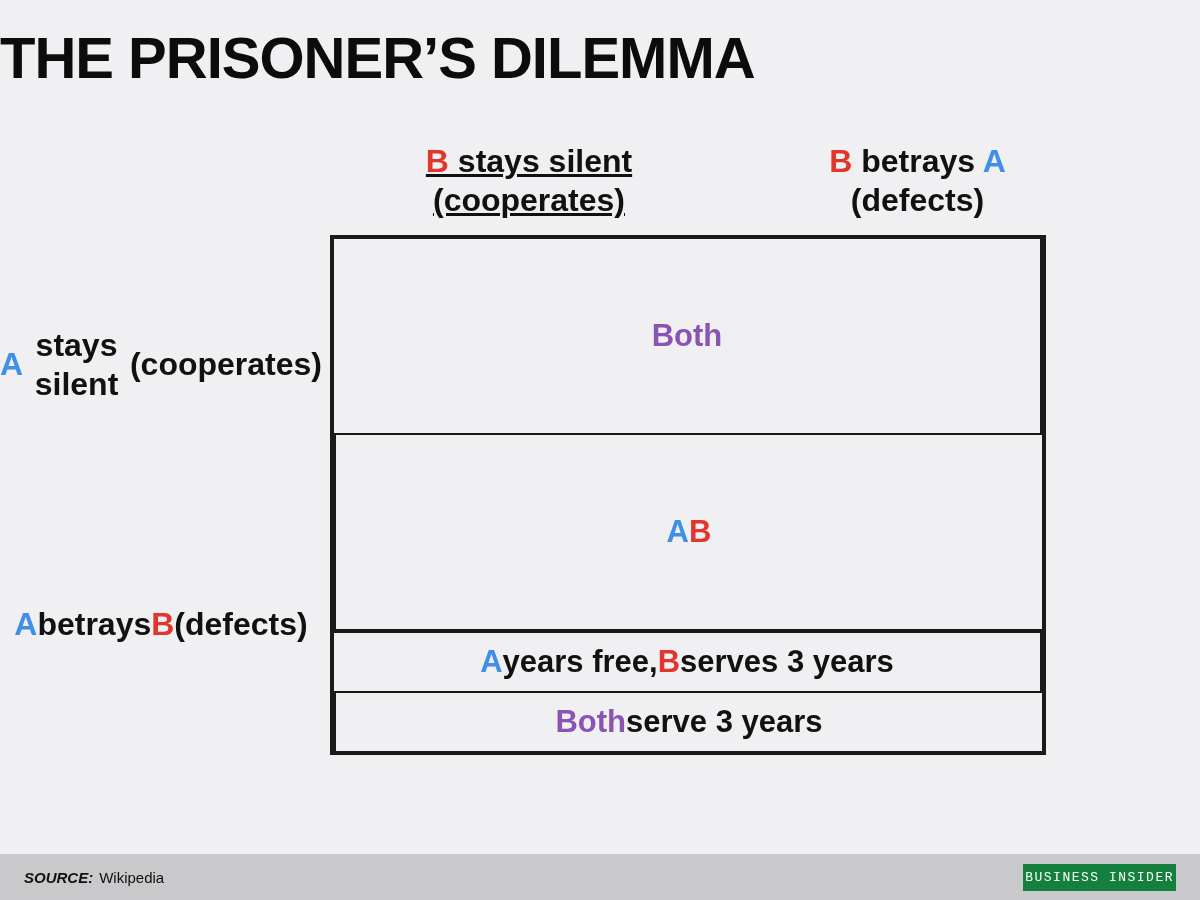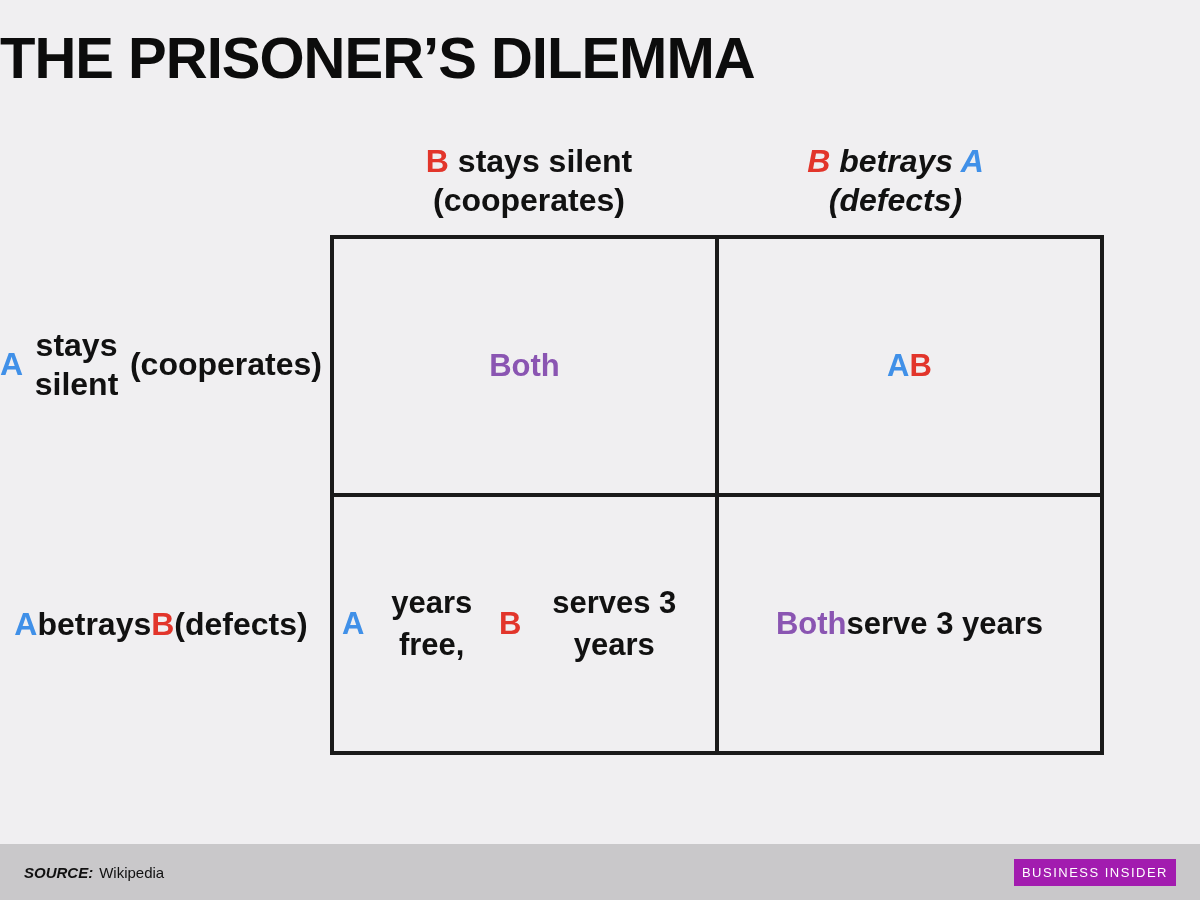--- a/index.html
+++ b/index.html
@@ -24,46 +24,46 @@
     color: #0c0c0c;
   }
   .col-header {
     position: absolute;
     top: 142px;
     text-align: center;
     font-size: 32px;
     font-weight: bold;
     line-height: 1.22;
   }
-  .col-h1 { left: 330px; width: 398px; }
-  .col-h2 { left: 697px; width: 397px; font-style: italic; }
+  .col-h1 { left: 330px; width: 398px; text-decoration: underline; }
+  .col-h2 { left: 719px; width: 397px; }
   .row-label {
     position: absolute;
     left: 0;
     width: 330px;
     display: flex;
     align-items: center;
     justify-content: center;
     text-align: center;
     font-size: 32px;
     font-weight: bold;
     line-height: 1.22;
     padding-right: 8px;
   }
   .row-l1 { top: 235px; height: 260px; }
   .row-l2 { top: 495px; height: 260px; }
   .grid-wrap {
     position: absolute;
     left: 330px;
     top: 235px;
-    width: 774px;
+    width: 716px;
     height: 520px;
     border: 4px solid #1a1a1a;
     display: grid;
-    grid-template-columns: 1fr 1fr;
+    grid-template-columns: 1fr;
     grid-template-rows: 1fr 1fr;
     background: #f0eff1;
   }
   .cell {
     display: flex;
     align-items: center;
     justify-content: center;
     text-align: center;
     font-size: 31px;
     font-weight: bold;
@@ -72,36 +72,36 @@
   }
   .cell.c1 { border-right: 2px solid #1a1a1a; border-bottom: 2px solid #1a1a1a; }
   .cell.c2 { border-left: 2px solid #1a1a1a; border-bottom: 2px solid #1a1a1a; }
   .cell.c3 { border-right: 2px solid #1a1a1a; border-top: 2px solid #1a1a1a; }
   .cell.c4 { border-left: 2px solid #1a1a1a; border-top: 2px solid #1a1a1a; }
   .footer {
     position: absolute;
     left: 0;
     bottom: 0;
     width: 100%;
-    height: 56px;
+    height: 46px;
     background: #c9c8ca;
     display: flex;
     align-items: center;
     justify-content: space-between;
     padding: 0 24px;
   }
   .source { font-size: 15px; color: #111111; }
   .source-label { font-weight: bold; font-style: italic; margin-right: 6px; }
   .bi-logo {
-    background: #a21caf;
+    background: #15803d;
     color: #ffffff;
-    font-family: Liberation Sans, sans-serif;
+    font-family: Liberation Mono, monospace;
     font-size: 13px;
     letter-spacing: 1.5px;
-    padding: 6px 8px;
+    padding: 6px 2px;
     text-transform: uppercase;
     white-space: nowrap;
   }
 </style>
 </head>
 <body>
 
 <div class="page">
 
   <h1 class="title">THE PRISONER’S DILEMMA</h1>

